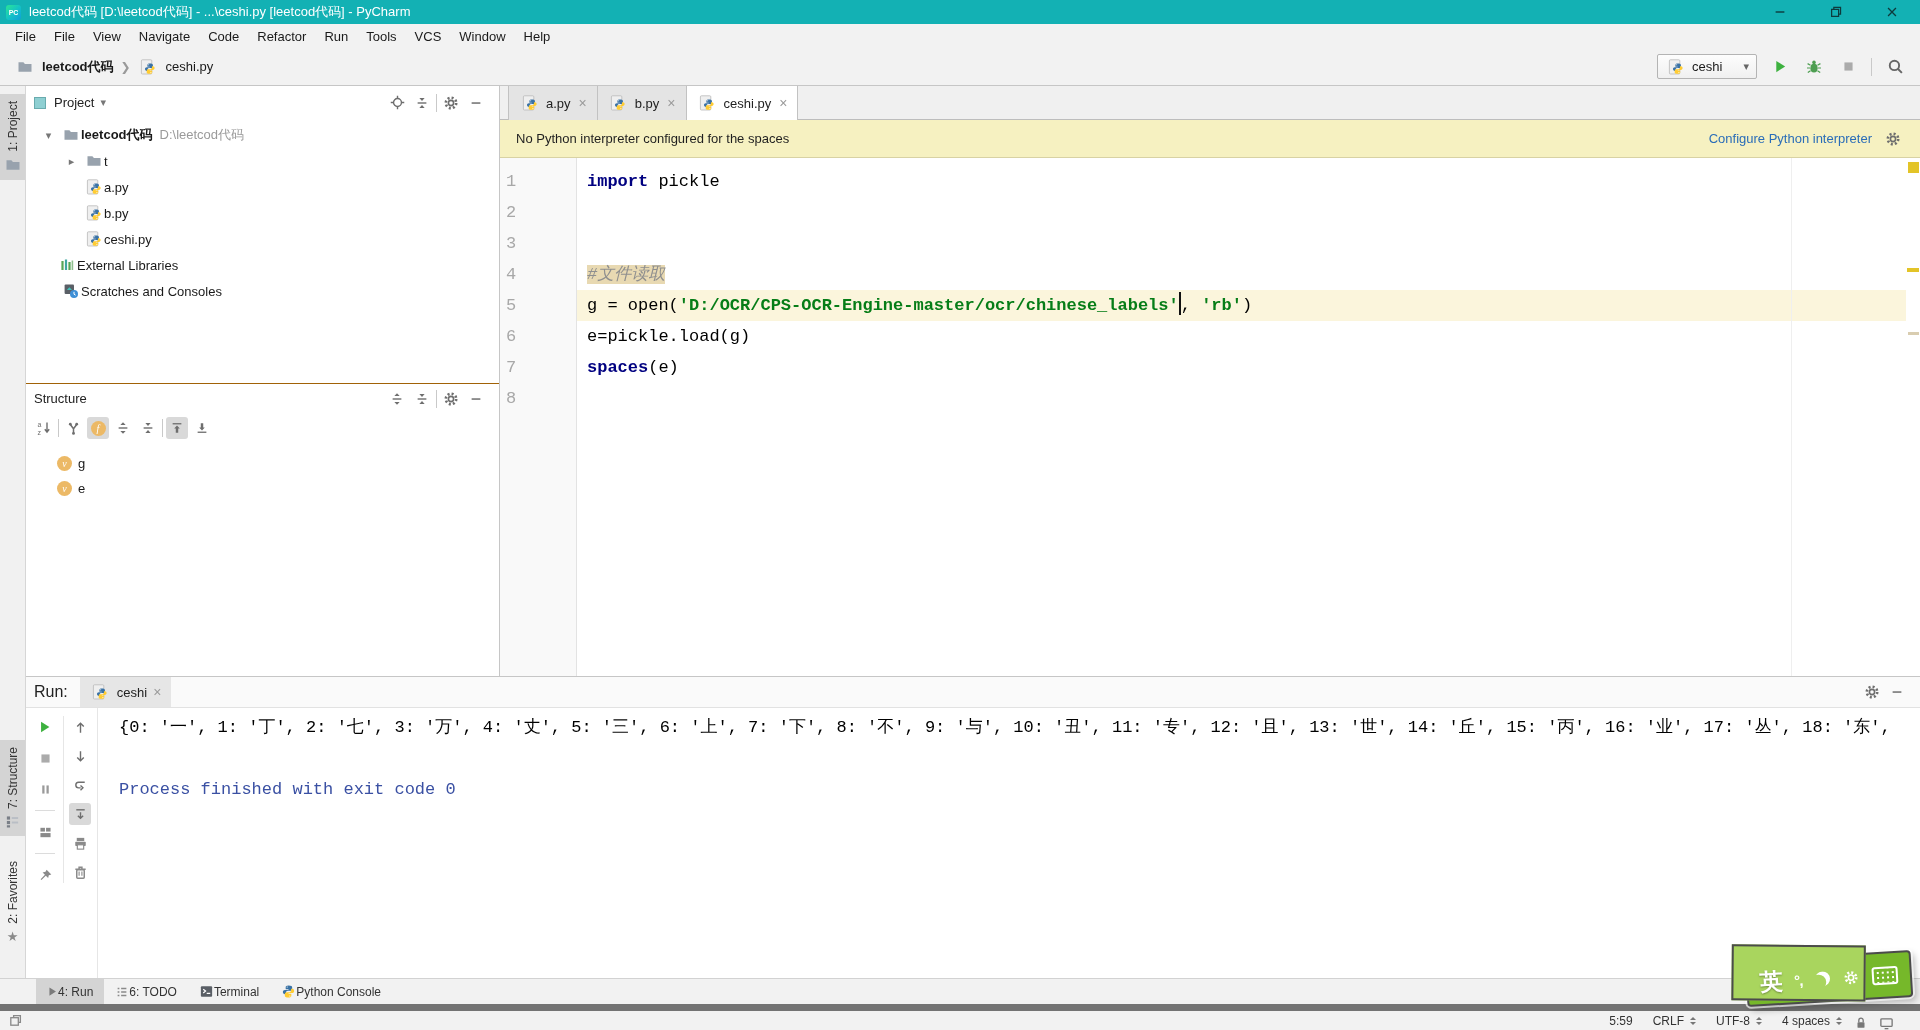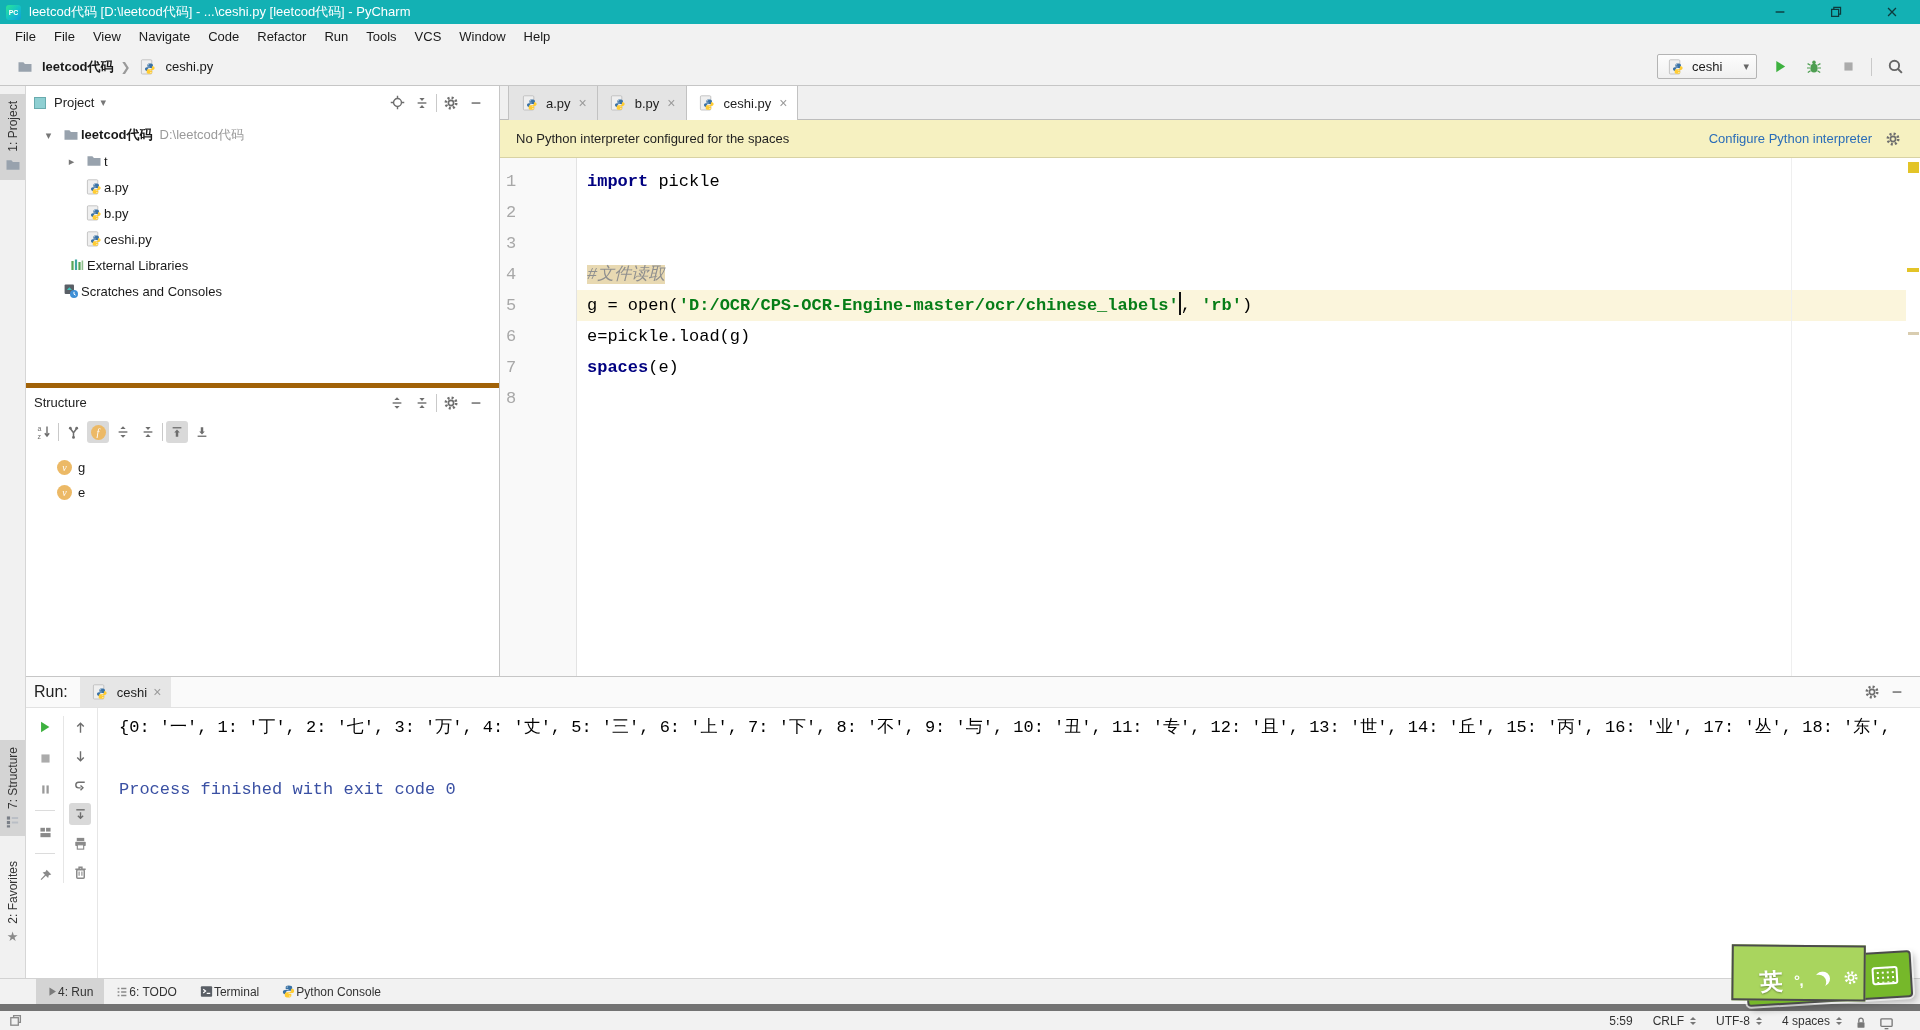--- a/index.html
+++ b/index.html
@@ -50,21 +50,21 @@
   .chevtxt{color:#777;font-size:11px}
   .p-head .chevtxt{margin-left:6px}
   .head-icons{margin-left:auto;display:flex;align-items:center;gap:3px;margin-right:4px}
   .tbtn{width:22px;height:22px;border-radius:3px;color:#6e6e6e}
   .tbtn.toggled{background:#d9d9d9}
   .tree{padding-top:3px}
   .tree-row{height:26px;display:flex;align-items:center;font-size:13px;color:#1a1a1a}
   .chev{width:23px;text-align:center;color:#777;font-size:11px;flex:none}
   .t-icon{width:21px;flex:none}
   .t-hint{color:#9a9a9a;margin-left:7px}
-  .structure-part{border-top:5px solid #a16207;position:absolute;top:297px;left:0;right:0;bottom:0}
+  .structure-part{border-top:1px solid #a16207;position:absolute;top:297px;left:0;right:0;bottom:0}
   .s-head{height:29px;display:flex;align-items:center;padding:0 8px;font-size:13px;color:#222}
   .s-toolbar{height:30px;display:flex;align-items:center;padding:0 7px;gap:3px;color:#6e6e6e}
   .s-list{padding-top:8px}
   .s-row{height:25px;display:flex;align-items:center;font-size:13px;padding-left:31px;gap:6px;color:#1a1a1a}
   .circ{width:15px;height:15px;border-radius:50%;background:#ecb966;color:#fff;font-size:10px;font-style:italic;
     display:inline-flex;align-items:center;justify-content:center;font-family:"Liberation Serif",serif;flex:none}
 
   
   .editor-col{position:absolute;left:500px;top:86px;width:1420px;height:590px;background:#fff}
   .tabs{height:34px;background:#f0f0f0;border-bottom:1px solid #bdbdbd;display:flex;padding-left:8px}
@@ -374,21 +374,21 @@
               <g transform="translate(3.4,3.2) scale(0.8)">
                 <path fill="#3a72a5" d="M7.9 1.5c-2 0-2.9.8-2.9 2v2.1h3v.7H4.2C2.9 6.3 2 7.2 2 8.6c0 1.4.9 2.3 2.2 2.3h1.1V9.2c0-1.1.9-1.9 2-1.9h2.7c1.1 0 1.9-.8 1.9-1.9V3.5c0-1.2-.9-2-4-2z"></path>
                 <circle cx="6.6" cy="3.2" r=".65" fill="#fff"></circle>
                 <path fill="#fc3" d="M8.1 14.5c2 0 2.9-.8 2.9-2v-2.1H8v-.7h3.8c1.3 0 2.2-.9 2.2-2.3 0-1.4-.9-2.3-2.2-2.3h-1.1v1.7c0 1.1-.9 1.9-2 1.9H6c-1.1 0-1.9.8-1.9 1.9v1.9c0 1.2.9 2 4 2z"></path>
                 <circle cx="9.4" cy="12.8" r=".65" fill="#fff"></circle>
               </g>
             </svg>
           </span>
           <span class="t-label">ceshi.py</span>
         </div>
-        <div class="tree-row" style="padding-left: 17px;">
+        <div class="tree-row" style="padding-left: 7px;">
           <span class="chev"></span>
           <span class="t-icon">
             <svg width="16" height="16" viewBox="0 0 16 16">
               <rect x="2.4" y="4" width="2.2" height="9" fill="#57a657"></rect>
               <rect x="5.9" y="2.5" width="2.2" height="10.5" fill="#3fa7a0"></rect>
               <rect x="9.4" y="5" width="2.2" height="8" fill="#57a657"></rect>
               <rect x="12.6" y="3.5" width="1.6" height="9.5" fill="#8fbf8f"></rect>
             </svg>
           </span>
           <span class="t-label">External Libraries</span>

